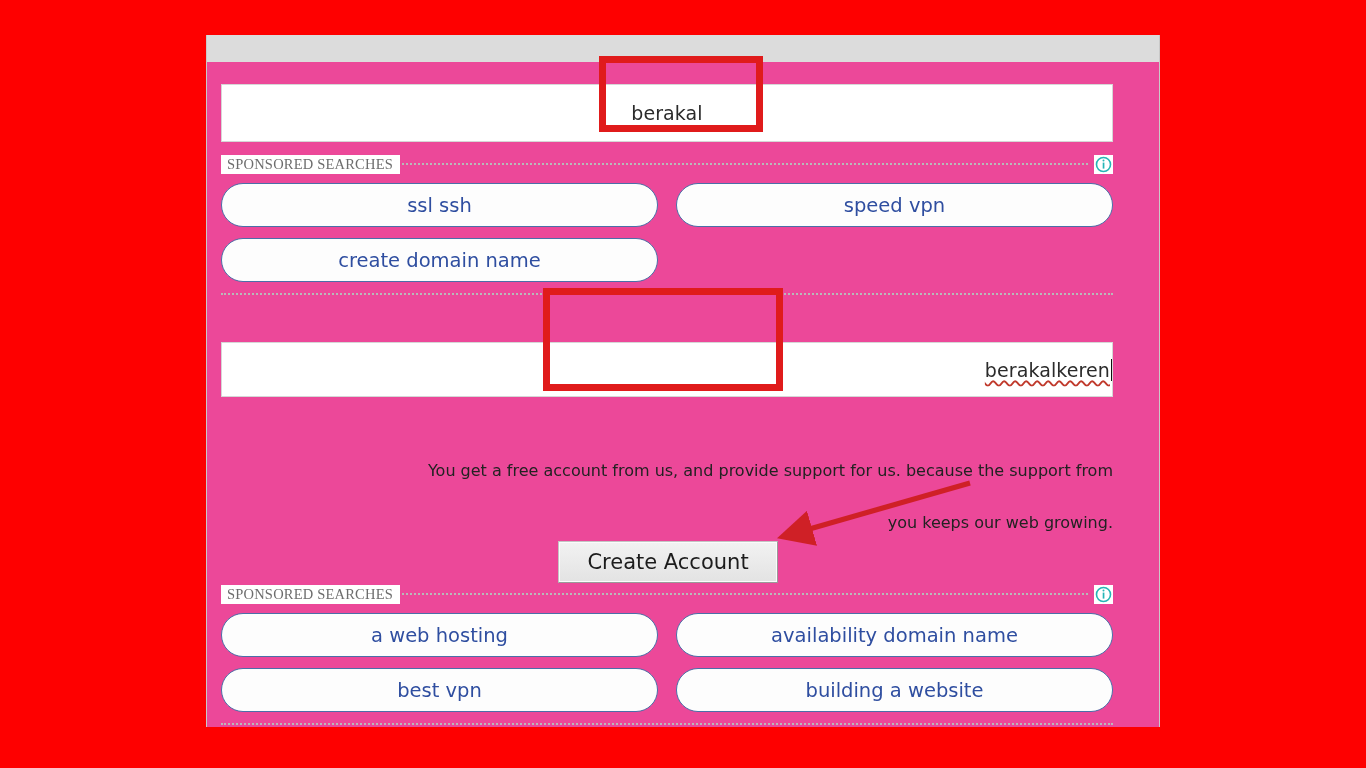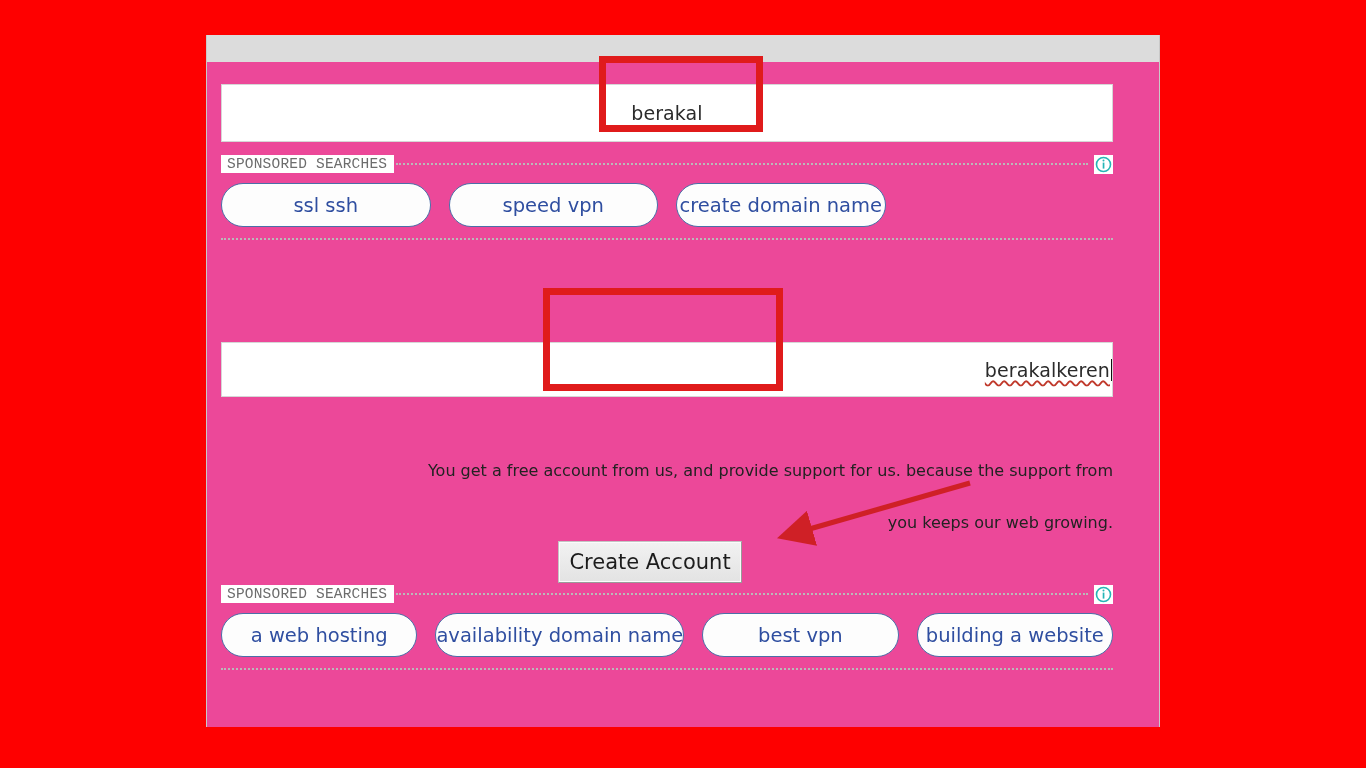--- a/index.html
+++ b/index.html
@@ -76,21 +76,21 @@
   .ads-header {
     position: relative;
     height: 20px;
     display: flex;
     align-items: center;
   }
   .ads-label {
     background: #ffffff;
     color: #6d6d6d;
     font-size: 14.5px;
-    font-family: Liberation Mono, monospace;
+    font-family: Liberation Serif, serif;
     letter-spacing: .2px;
     padding: 1px 7px 1px 6px;
     white-space: nowrap;
     z-index: 2;
   }
   .ads-rule {
     flex: 1 1 auto;
     height: 0;
     border-top: 2px dotted #b9b9b9;
     margin: 0 6px 0 2px;
@@ -98,21 +98,21 @@
   .info-icon {
     width: 19px; height: 19px;
     background: #ffffff;
     display: flex; align-items: center; justify-content: center;
     flex: 0 0 auto;
   }
   .info-icon svg { display: block; }
 
   .ads-grid {
     display: grid;
-    grid-template-columns: 1fr 1fr 1fr 1fr;
+    grid-template-columns: 1fr 1fr;
     column-gap: 18px;
     row-gap: 11px;
     margin-top: 9px;
   }
   .ad-pill {
     height: 44px;
     border: 1.6px solid #4a6fa8;
     border-radius: 24px;
     background: #fdfdfd;
     display: flex;
@@ -139,21 +139,21 @@
     font-size: 16px;
     line-height: 52px;
     color: #222;
     font-family: "DejaVu Sans", sans-serif;
   }
 
   
   #create-account {
     position: absolute;
     left: 351px; top: 479px;
-    width: 184px; height: 42px;
+    width: 220px; height: 42px;
     background: linear-gradient(#f2f2f2, #e3e3e3);
     border: 1px solid #9a9a9a;
     border-top-color: #c4c4c4;
     border-left-color: #c4c4c4;
     box-shadow: inset 0 0 0 1px #fbfbfb;
     color: #1c1c1c;
     font-size: 21px;
     font-family: "DejaVu Sans", sans-serif;
     display: flex;
     align-items: center;

